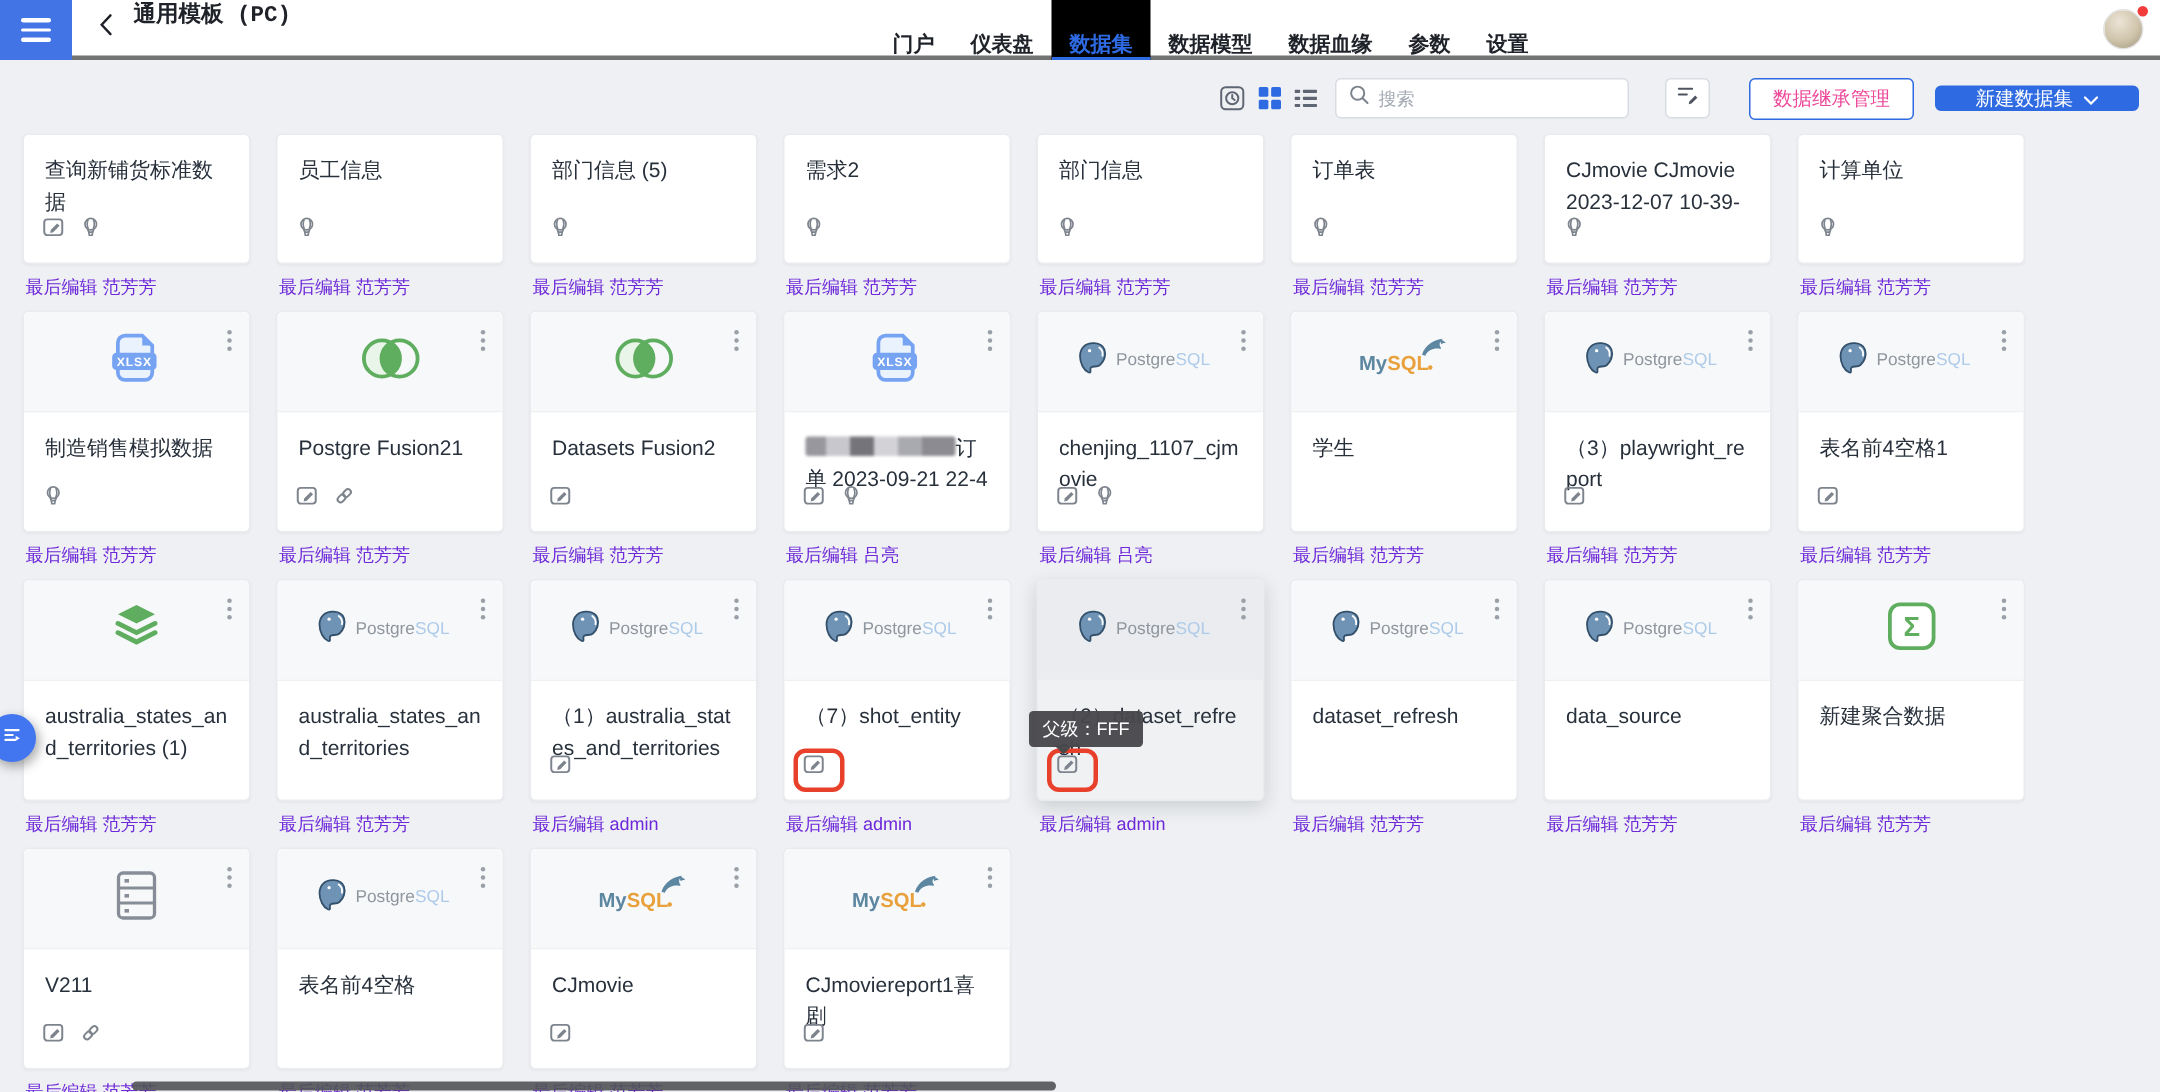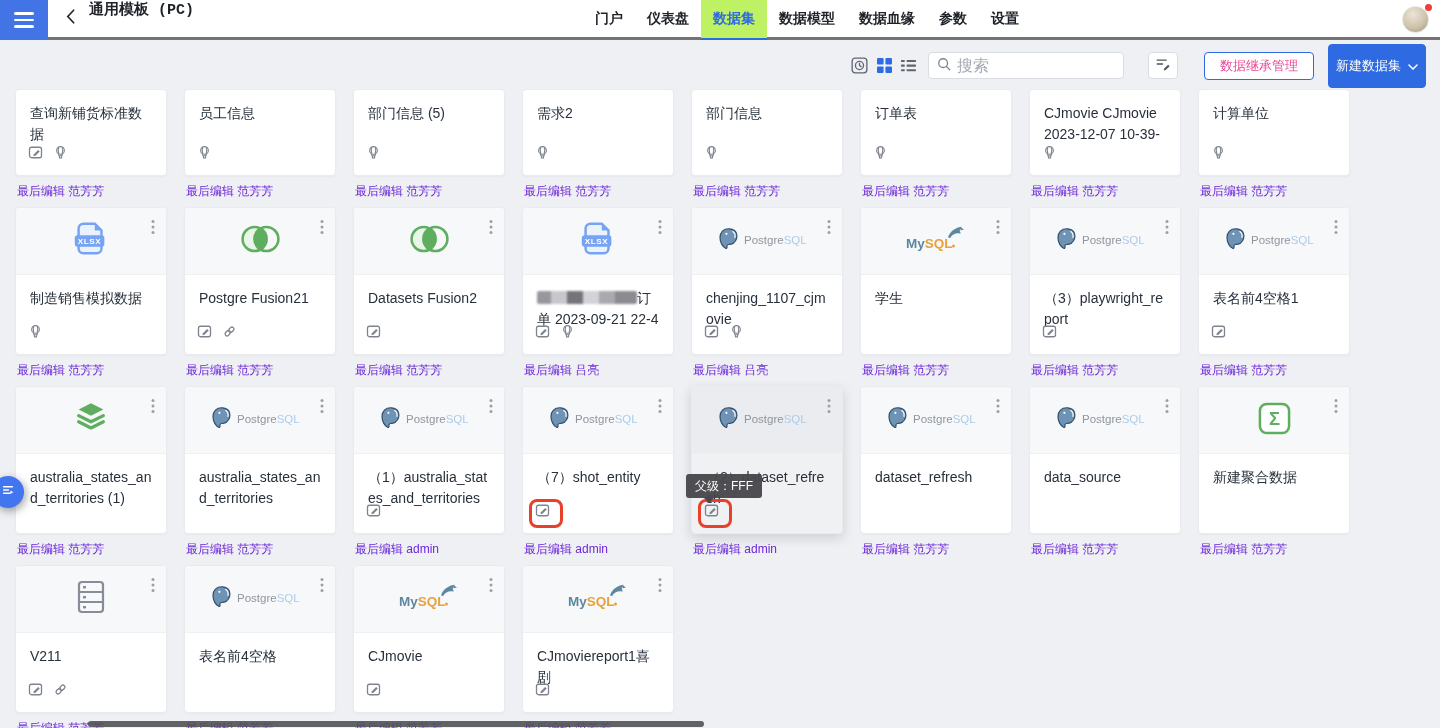--- a/index.html
+++ b/index.html
@@ -6,36 +6,36 @@
   html,body { width:1440px; height:728px; overflow:hidden; }
   body { font-family:"Liberation Sans","DejaVu Sans",sans-serif; background:#eef0f3; position:relative; color:#27303b; }
 
   
   .topbar { height:40px; background:#fff; display:flex; position:relative; border-bottom:3px solid #737373;font-family:Liberation Mono, monospace; }
   .burger { width:48px; height:40px; background:#4274e6; display:flex; flex-direction:column; justify-content:center; align-items:center; gap:4px; cursor:pointer; }
   .burger i { display:block; width:20px; height:2.5px; background:#fff; border-radius:2px; }
   .back { margin-left:18px; display:flex; align-items:center; cursor:pointer; }
   .doc-title { margin-left:14px; font-size:15px; font-weight:bold; color:#1f2329; }
   .nav { position:absolute; left:583px; top:0; height:40px; display:flex; }
-  .tab { padding:0 12px; line-height:39px; font-size:14px; font-weight:bold; color:#1f2329; cursor:pointer; }
-  .tab.active { color:#2e6ae1; background:#bef264; box-shadow:inset 0 -2px 0 #2e6ae1; }
+  .tab { padding:12px 12px; line-height:39px; font-size:14px; font-weight:bold; color:#1f2329; cursor:pointer; }
+  .tab.active { color:#2e6ae1; background:#000000; box-shadow:inset 0 -2px 0 #2e6ae1; }
   .avatar-wrap { position:absolute; right:10px; top:6px; width:28px; height:28px; }
   .avatar { width:27px; height:27px; border-radius:50%; background:radial-gradient(circle at 40% 30%, #ece4d6 0%, #cfc4ab 55%, #9e957f 100%); border:1px solid #e3e3e3; }
   .avatar-dot { position:absolute; top:-2px; right:-2px; width:7px; height:7px; background:#f23c3c; border-radius:50%; }
 
   
   .toolbar { margin:12px 14px 10px 16px; height:27px; display:flex; align-items:center; justify-content:flex-end; gap:10px; }
   .view-icons { display:flex; align-items:center; gap:9px; margin-right:2px; }
   .icon-btn { display:flex; align-items:center; justify-content:center; cursor:pointer; }
   .search-box { width:196px; height:27px; background:#fff; border:1px solid #d8dce3; border-radius:4px; display:flex; align-items:center; padding:0 8px; gap:6px; margin-right:14px; }
-  .search-box input { border:none; outline:none; flex:1; font-size:16px; font-family:inherit; color:#b91c1c; background:transparent; }
+  .search-box input { border:none; outline:none; flex:1; font-size:12px; font-family:inherit; color:#b91c1c; background:transparent; }
   .search-box input::placeholder { color:#a3a9b3; }
   .sq-btn { width:30px; height:27px; background:#fff; border:1px solid #d8dce3; border-radius:4px; display:flex; align-items:center; justify-content:center; cursor:pointer; margin-right:16px; }
   .btn-outline { height:28px; padding:0 15px; background:#fff; border:1px solid #2e6ae1; border-radius:4px; color:#ec4899; font-size:13px; display:flex; align-items:center; cursor:pointer; margin-right:4px; }
-  .btn-primary { height:44px; padding:0 7px; background:#2e6ae1; border:1px solid #2e6ae1; border-radius:4px; color:#fff; font-size:13px; display:flex; align-items:center; gap:7px; cursor:pointer; }
+  .btn-primary { height:17px; padding:0 26px; background:#2e6ae1; border:1px solid #2e6ae1; border-radius:4px; color:#fff; font-size:13px; display:flex; align-items:center; gap:7px; cursor:pointer; }
 
   
   .board { padding:0 15px; }
   .grid { display:grid; grid-template-columns:repeat(8,152px); column-gap:17px; justify-content:start; }
   .cell { margin-bottom:8px; }
   .card { position:relative; background:#fff; border:1px solid #e9ebee; border-radius:4px; box-shadow:0 1px 2px rgba(31,35,41,.04); cursor:pointer; }
   .card.short { height:87px; }
   .card.tall { height:148px; }
   .card.hovered { background:#f0f1f3; box-shadow:0 4px 12px rgba(31,35,41,.16); }
   .card.hovered .card-head { background:#eaecef; }

